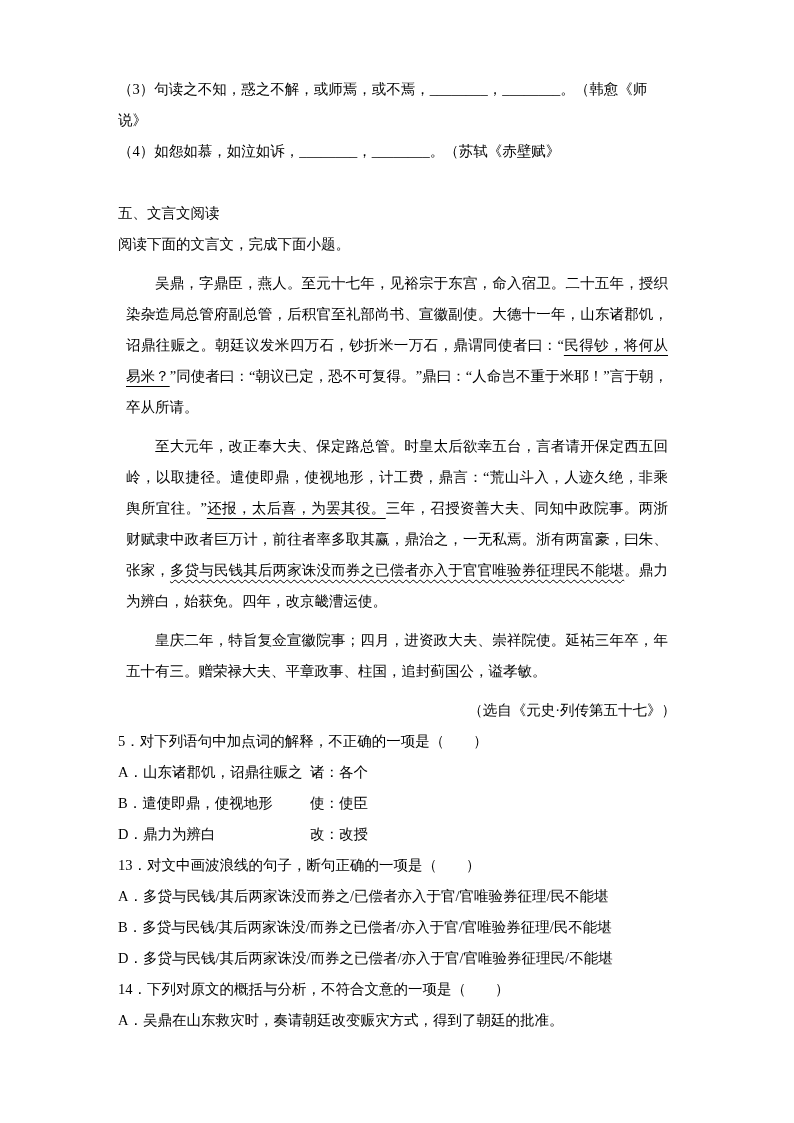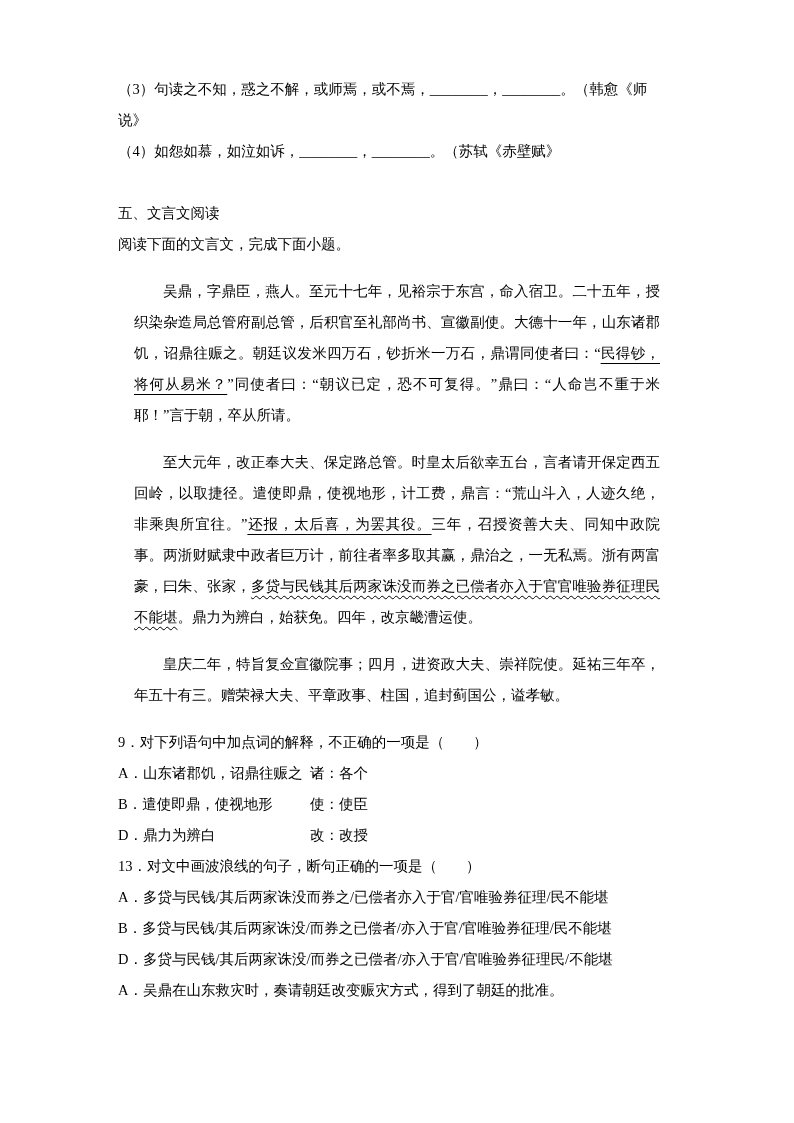--- a/index.html
+++ b/index.html
@@ -4,21 +4,21 @@
 <style>
   html,body{margin:0;padding:0;background:#ffffff;}
   body{
     width:794px;height:1123px;overflow:hidden;
     font-family:"Liberation Serif","DejaVu Serif",serif;
     font-size:14.5px;color:#000;
   }
   .page{box-sizing:border-box;width:794px;height:1123px;padding:74px 118px 0 118px;}
   .line{margin:0;line-height:31px;}
   .blank{height:31px;}
-  .para{margin:16px;line-height:31px;text-align:justify;text-indent:2em;}
+  .para{margin:8px;line-height:31px;text-align:justify;text-indent:2em;}
   .source{text-align:right;}
   .uline{text-decoration:underline;text-underline-offset:5px;text-decoration-thickness:1px;}
   .wavy{text-decoration:underline;text-decoration-style:wavy;text-underline-offset:4px;text-decoration-thickness:1px;}
   .optleft{display:inline-block;min-width:192px;}
 </style>
 </head>
 <body>
 
 <div class="page">
 
@@ -29,26 +29,28 @@
 
   <div class="line">五、文言文阅读</div>
   <div class="line">阅读下面的文言文，完成下面小题。</div>
 
   <p class="para"><span>吴鼎，字鼎臣，燕人。至元十七年，见裕宗于东宫，命入宿卫。二十五年，授织染杂造局总管府副总管，后积官至礼部尚书、宣徽副使。大德十一年，山东诸郡饥，诏鼎往赈之。朝廷议发米四万石，钞折米一万石，鼎谓同使者曰：“</span><span class="uline">民得钞，将何从易米？</span><span>”同使者曰：“朝议已定，恐不可复得。”鼎曰：“人命岂不重于米耶！”言于朝，卒从所请。</span></p>
 
   <p class="para"><span>至大元年，改正奉大夫、保定路总管。时皇太后欲幸五台，言者请开保定西五回岭，以取捷径。遣使即鼎，使视地形，计工费，鼎言：“荒山斗入，人迹久绝，非乘舆所宜往。”</span><span class="uline">还报，太后喜，为罢其役。</span><span>三年，召授资善大夫、同知中政院事。两浙财赋隶中政者巨万计，前往者率多取其赢，鼎治之，一无私焉。浙有两富豪，曰朱、张家，</span><span class="wavy">多贷与民钱其后两家诛没而券之已偿者亦入于官官唯验券征理民不能堪</span><span>。鼎力为辨白，始获免。四年，改京畿漕运使。</span></p>
 
   <p class="para"><span>皇庆二年，特旨复佥宣徽院事；四月，进资政大夫、崇祥院使。延祐三年卒，年五十有三。赠荣禄大夫、平章政事、柱国，追封蓟国公，谥孝敏。</span></p>
 
+  <div class="line source">（选自《元史·列传第五十七》）</div>
 
-  <div class="line">9．对下列语句中加点词的解释，不正确的一项是（　　）</div>
+  <div class="line">5．对下列语句中加点词的解释，不正确的一项是（　　）</div>
   <div class="line"><span class="optleft"><span>A．</span><span>山东诸郡饥，诏鼎往赈之</span></span><span>诸：各个</span></div>
   <div class="line"><span class="optleft"><span>B．</span><span>遣使即鼎，使视地形</span></span><span>使：使臣</span></div>
   <div class="line"><span class="optleft"><span>D．</span><span>鼎力为辨白</span></span><span>改：改授</span></div>
 
   <div class="line">13．对文中画波浪线的句子，断句正确的一项是（　　）</div>
   <div class="line"><span>A．</span><span>多贷与民钱/其后两家诛没而券之/已偿者亦入于官/官唯验券征理/民不能堪</span></div>
   <div class="line"><span>B．</span><span>多贷与民钱/其后两家诛没/而券之已偿者/亦入于官/官唯验券征理/民不能堪</span></div>
   <div class="line"><span>D．</span><span>多贷与民钱/其后两家诛没/而券之已偿者/亦入于官/官唯验券征理民/不能堪</span></div>
 
+  <div class="line">14．下列对原文的概括与分析，不符合文意的一项是（　　）</div>
   <div class="line"><span>A．</span><span>吴鼎在山东救灾时，奏请朝廷改变赈灾方式，得到了朝廷的批准。</span></div>
 
 </div>
 
 </body></html>

